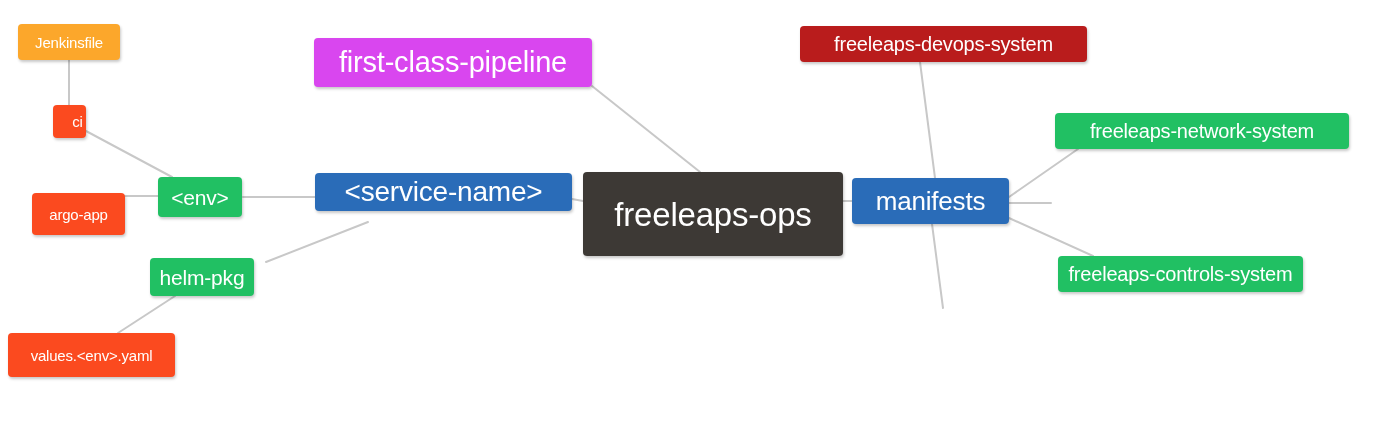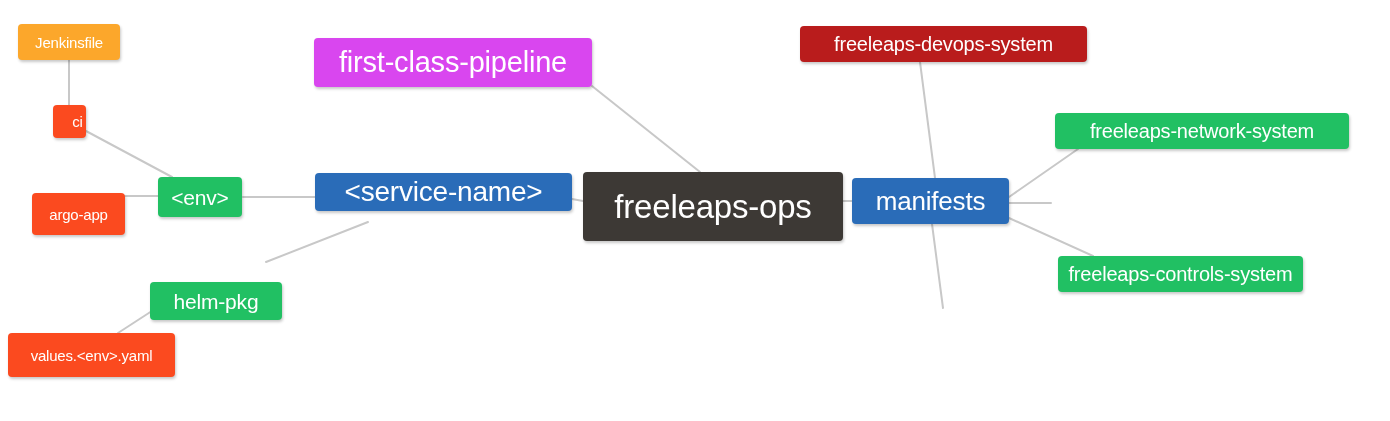--- a/index.html
+++ b/index.html
@@ -75,33 +75,33 @@
     </div>
     <div class="node" style="left: 53px; top: 105px; width: 33px; height: 33px; background: rgb(251, 74, 31); font-size: 15px; padding-left: 16px;">
       <span class="node-label">ci</span>
     </div>
     <div class="node" style="left: 32px; top: 178px; width: 93px; height: 42px; background: rgb(251, 74, 31); font-size: 15px; margin-top: 15px;">
       <span class="node-label">argo-app</span>
     </div>
     <div class="node" style="left: 158px; top: 177px; width: 84px; height: 40px; background: rgb(33, 192, 99); font-size: 21px;">
       <span class="node-label">&lt;env&gt;</span>
     </div>
-    <div class="node" style="left: 150px; top: 258px; width: 132px; height: 38px; background: rgb(33, 192, 99); font-size: 21px; margin-top: 24px;">
+    <div class="node" style="left: 150px; top: 258px; width: 104px; height: 38px; background: rgb(33, 192, 99); font-size: 21px;">
       <span class="node-label">helm-pkg</span>
     </div>
     <div class="node" style="left: 8px; top: 333px; width: 167px; height: 44px; background: rgb(251, 74, 31); font-size: 15px;">
       <span class="node-label">values.&lt;env&gt;.yaml</span>
     </div>
     <div class="node" style="left: 314px; top: 38px; width: 278px; height: 49px; background: #d946ef; font-size: 29px; text-align: center;">
       <span class="node-label">first-class-pipeline</span>
     </div>
     <div class="node" style="left: 315px; top: 173px; width: 257px; height: 38px; background: rgb(42, 108, 184); font-size: 28px;">
       <span class="node-label">&lt;service-name&gt;</span>
     </div>
-    <div class="node" style="left: 583px; top: 172px; width: 260px; height: 69px; background: rgb(61, 57, 53); font-size: 33px;">
+    <div class="node" style="left: 583px; top: 172px; width: 260px; height: 84px; background: rgb(61, 57, 53); font-size: 33px;">
       <span class="node-label">freeleaps-ops</span>
     </div>
     <div class="node" style="left: 852px; top: 178px; width: 157px; height: 46px; background: rgb(42, 108, 184); font-size: 26px;">
       <span class="node-label">manifests</span>
     </div>
     <div class="node" style="left: 800px; top: 26px; width: 287px; height: 36px; background: #b91c1c; font-size: 20px;">
       <span class="node-label">freeleaps-devops-system</span>
     </div>
     <div class="node" style="left: 1055px; top: 113px; width: 294px; height: 36px; background: rgb(33, 192, 99); font-size: 20px;">
       <span class="node-label">freeleaps-network-system</span>

